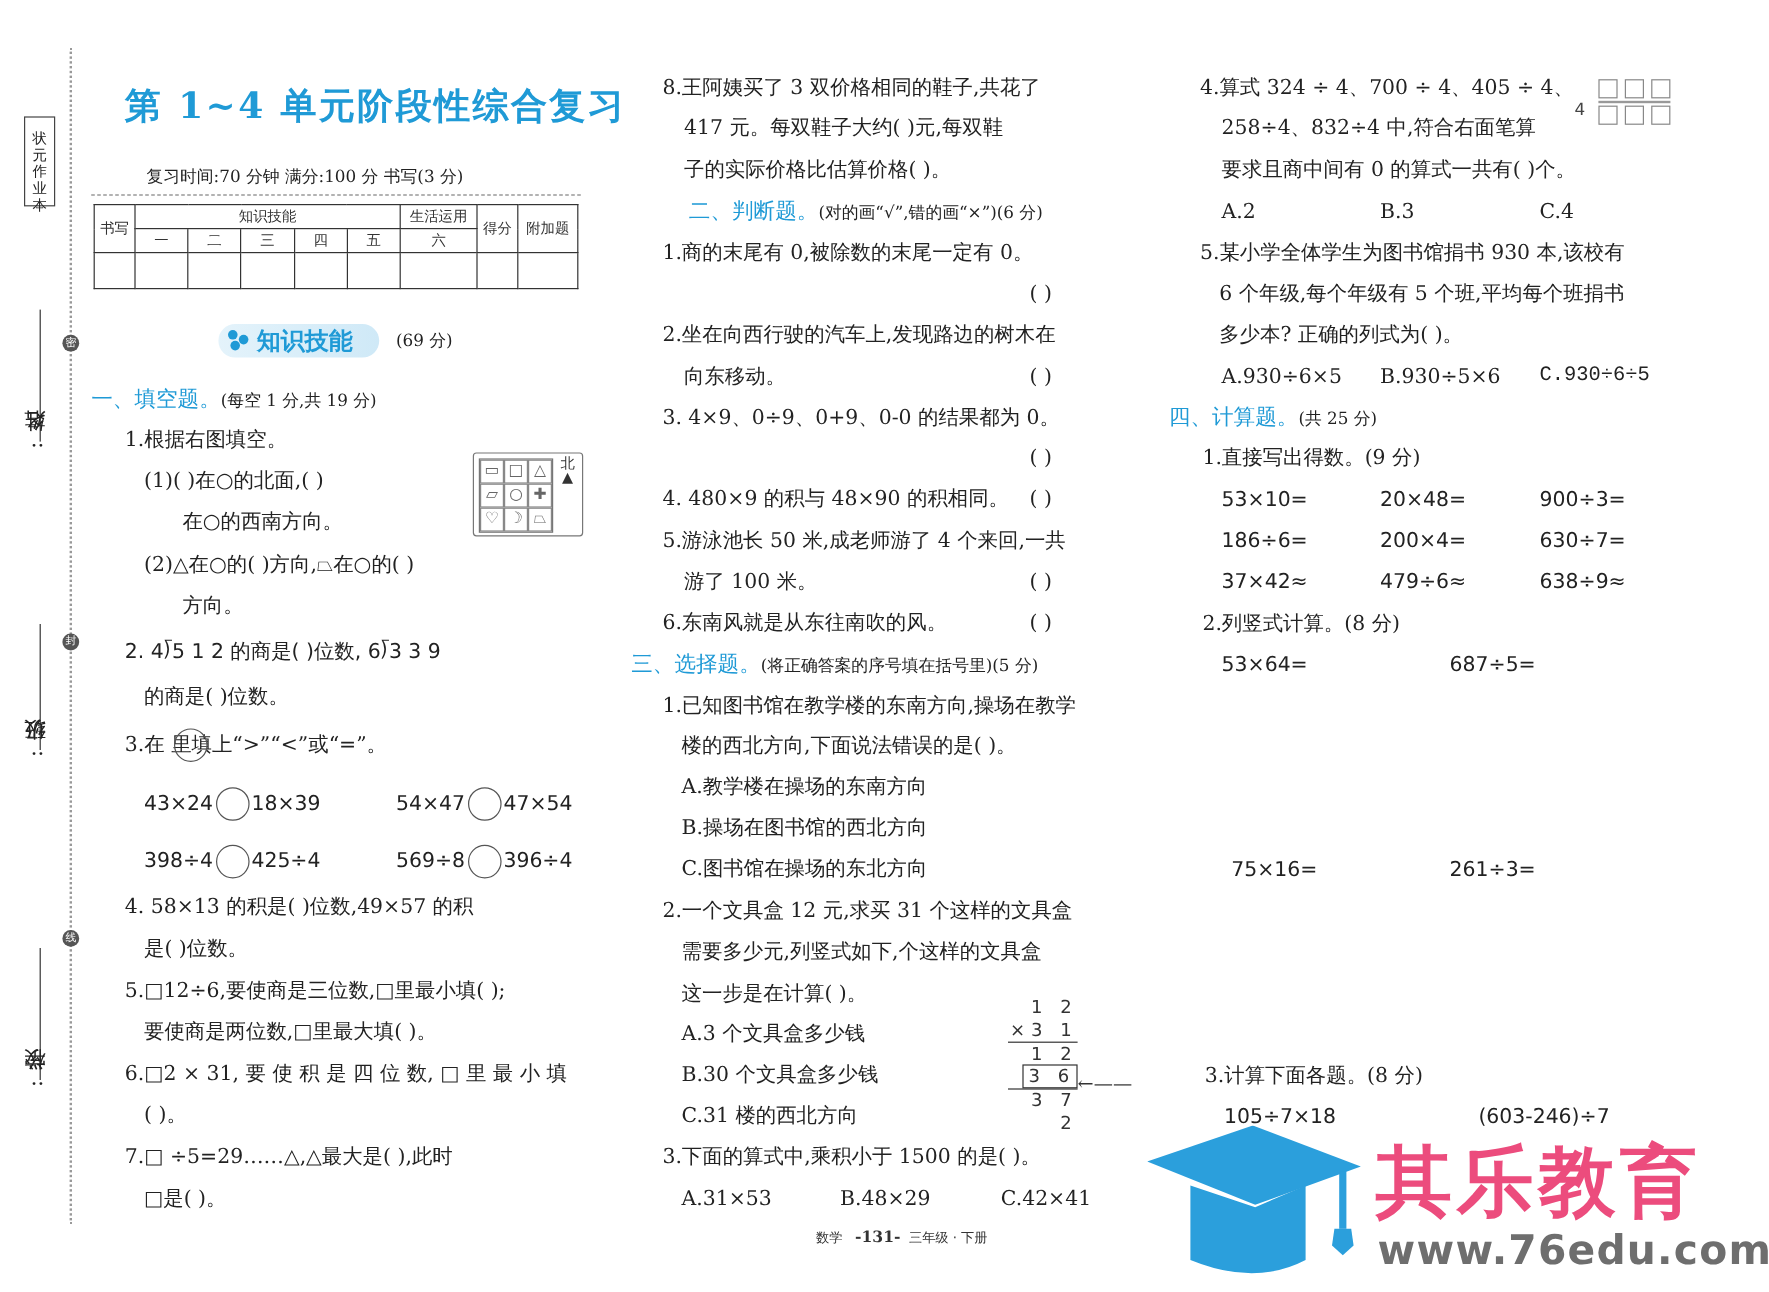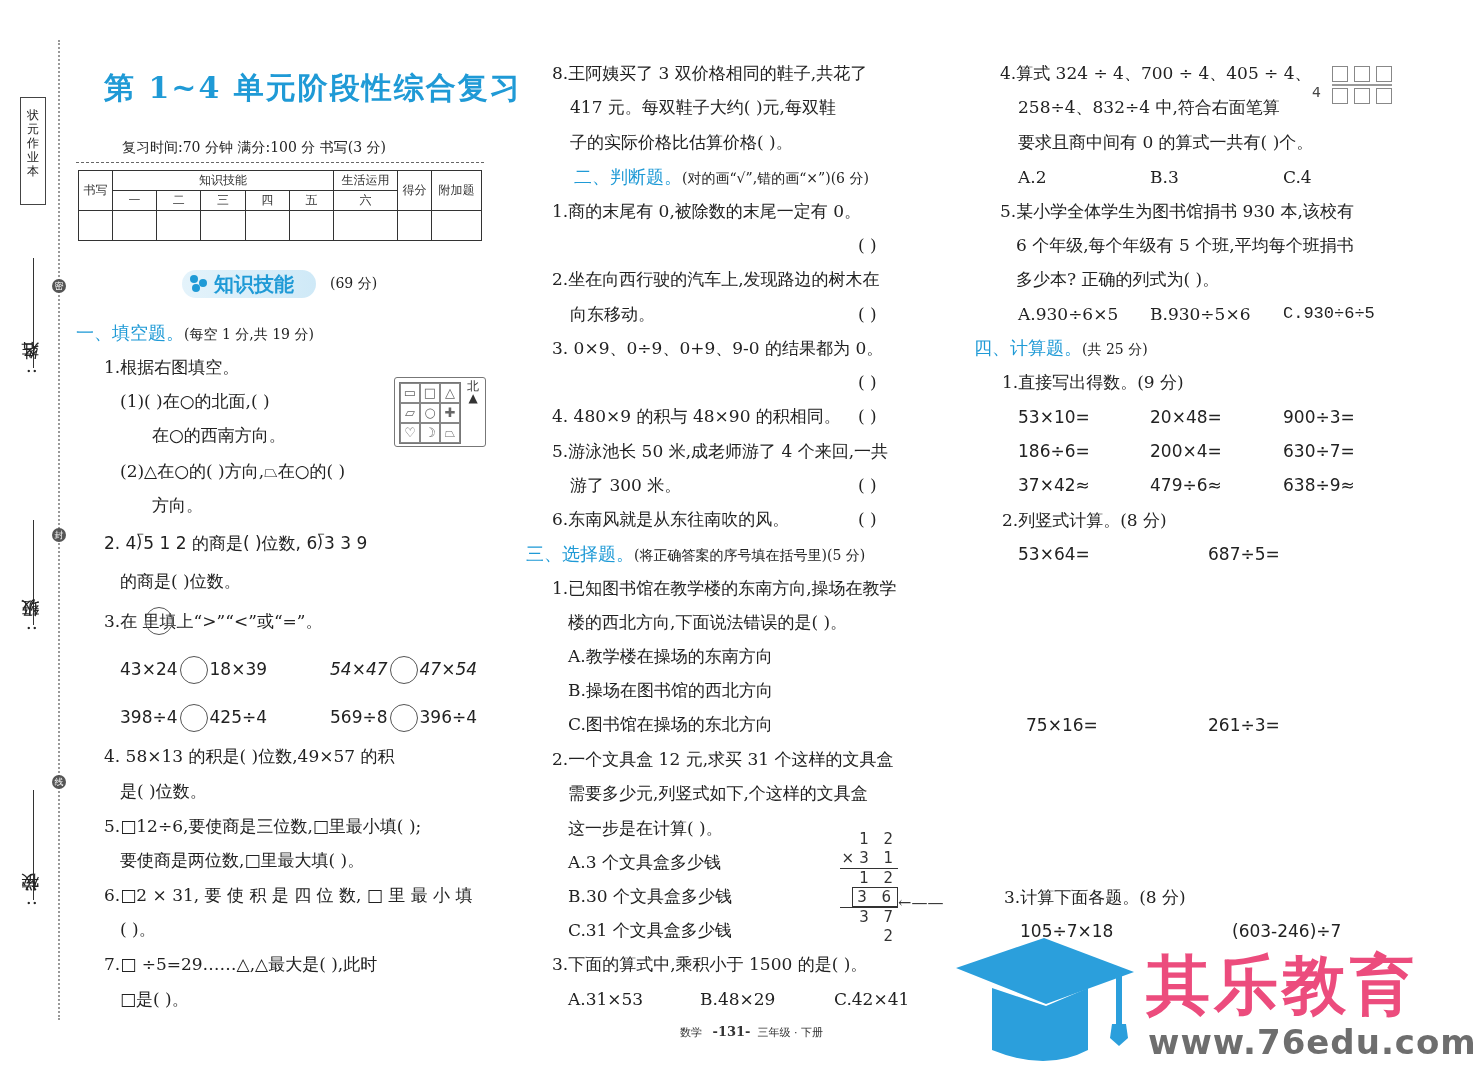--- a/index.html
+++ b/index.html
@@ -8,21 +8,21 @@
     font-family: "DejaVu Serif", "Liberation Serif", serif; color: #222;
   }
   .abs { position: absolute; }
   .line { position: absolute; font-size: 17px; line-height: 22px; white-space: nowrap; color: #222; }
   .sans { font-family: "DejaVu Sans", "Liberation Sans", sans-serif; }
   .blue { color: #1f9ad6; }
   .small { font-size: 14px; }
 
   
   .dotted-margin { left: 58px; top: 40px; height: 980px; border-left: 2px dotted #999; }
-  .brand-box { left: 20px; top: 97px; width: 26px; height: 108px; border: 1px solid #444;
+  .brand-box { left: 20px; top: 97px; width: 26px; height: 75px; border: 1px solid #444;
     font-size: 12px; line-height: 14px; text-align: center; padding-top: 10px; writing-mode: horizontal-tb; }
   .seal { width: 14px; height: 14px; border-radius: 50%; background: #555; color: #fff; font-size: 9px;
     line-height: 14px; text-align: center; left: 52px; }
   .vfield { left: 18px; font-size: 18px; writing-mode: vertical-rl; transform: rotate(180deg); color: #222; }
   .vrule { left: 33px; width: 1px; background: #333; }
 
   
   .title { left: 104px; top: 68px; font-size: 30px; font-weight: bold; color: #1f9ad6; letter-spacing: 2px; }
   .meta { left: 122px; top: 139px; font-size: 14px; }
   .meta-rule { left: 76px; top: 162px; width: 408px; border-top: 1px dashed #666; }
@@ -142,21 +142,21 @@
   <div class="north"><span>北</span><br>▲</div>
 </div>
 
 <div class="line sans" style="left:104px;top:532px;">2. 4⟌5 1 2 的商是(          )位数, 6⟌3 3 9</div>
 <div class="line" style="left:120px;top:570px;">的商是(          )位数。</div>
 
 <div class="line" style="left:104px;top:610px;">3.在   里填上“&gt;”“&lt;”或“=”。</div>
 <div class="abs circle-slot" style="left:143px;top:607px;"></div>
 
 <div class="line sans" style="left:120px;top:656px;"><span>43×24</span><span class="circle-slot"></span><span>18×39</span></div>
-<div class="line sans" style="left:330px;top:656px;font-style:italic;"><span>54×47</span><span class="circle-slot"></span><span>47×54</span></div>
+<div class="line sans" style="left:330px;top:656px;"><span>54×47</span><span class="circle-slot"></span><span>47×54</span></div>
 <div class="line sans" style="left:120px;top:704px;"><span>398÷4</span><span class="circle-slot"></span><span>425÷4</span></div>
 <div class="line sans" style="left:330px;top:704px;"><span>569÷8</span><span class="circle-slot"></span><span>396÷4</span></div>
 
 <div class="line" style="left:104px;top:745px;">4. 58×13 的积是(          )位数,49×57 的积</div>
 <div class="line" style="left:120px;top:780px;">是(          )位数。</div>
 <div class="line" style="left:104px;top:815px;">5.□12÷6,要使商是三位数,□里最小填(          );</div>
 <div class="line" style="left:120px;top:849px;">要使商是两位数,□里最大填(          )。</div>
 <div class="line" style="left:104px;top:884px;">6.□2 × 31, 要 使 积 是 四 位 数, □ 里 最 小 填</div>
 <div class="line" style="left:120px;top:918px;">(          )。</div>
 <div class="line" style="left:104px;top:953px;">7.□ ÷5=29……△,△最大是(          ),此时</div>
@@ -167,45 +167,45 @@
 <div class="line" style="left:570px;top:131px;">子的实际价格比估算价格(          )。</div>
 
 <div class="line" style="left:526px;top:166px;margin-left:48px;">
   <span class="blue sans" style="font-size:18px;">二、判断题。</span><span class="small">(对的画“√”,错的画“×”)(6 分)</span>
 </div>
 <div class="line" style="left:552px;top:200px;">1.商的末尾有 0,被除数的末尾一定有 0。</div>
 <div class="line" style="left:858px;top:234px;">(          )</div>
 <div class="line" style="left:552px;top:268px;">2.坐在向西行驶的汽车上,发现路边的树木在</div>
 <div class="line" style="left:570px;top:303px;">向东移动。</div>
 <div class="line" style="left:858px;top:303px;">(          )</div>
-<div class="line" style="left:552px;top:337px;">3. 0×9、0÷9、0+9、9-0 的结果都为 0。</div>
+<div class="line" style="left:552px;top:337px;">3. 4×9、0÷9、0+9、0-0 的结果都为 0。</div>
 <div class="line" style="left:858px;top:371px;">(          )</div>
 <div class="line" style="left:552px;top:405px;text-align:right;">4. 480×9 的积与 48×90 的积相同。</div>
 <div class="line" style="left:858px;top:405px;">(          )</div>
 <div class="line" style="left:552px;top:440px;">5.游泳池长 50 米,成老师游了 4 个来回,一共</div>
-<div class="line" style="left:570px;top:474px;">游了 300 米。</div>
+<div class="line" style="left:570px;top:474px;">游了 100 米。</div>
 <div class="line" style="left:858px;top:474px;">(          )</div>
 <div class="line" style="left:552px;top:508px;">6.东南风就是从东往南吹的风。</div>
 <div class="line" style="left:858px;top:508px;">(          )</div>
 
 <div class="line" style="left:526px;top:543px;">
   <span class="blue sans" style="font-size:18px;">三、选择题。</span><span class="small">(将正确答案的序号填在括号里)(5 分)</span>
 </div>
 <div class="line" style="left:552px;top:577px;">1.已知图书馆在教学楼的东南方向,操场在教学</div>
 <div class="line" style="left:568px;top:611px;">楼的西北方向,下面说法错误的是(          )。</div>
 <div class="line" style="left:568px;top:645px;">A.教学楼在操场的东南方向</div>
 <div class="line" style="left:568px;top:679px;">B.操场在图书馆的西北方向</div>
 <div class="line" style="left:568px;top:713px;">C.图书馆在操场的东北方向</div>
 
 <div class="line" style="left:552px;top:748px;">2.一个文具盒 12 元,求买 31 个这样的文具盒</div>
 <div class="line" style="left:568px;top:782px;">需要多少元,列竖式如下,个这样的文具盒</div>
 <div class="line" style="left:568px;top:817px;">这一步是在计算(          )。</div>
 <div class="line" style="left:568px;top:851px;">A.3 个文具盒多少钱</div>
 <div class="line" style="left:568px;top:885px;">B.30 个文具盒多少钱</div>
-<div class="line" style="left:568px;top:919px;">C.31 个文具盒多少钱</div>
+<div class="line" style="left:568px;top:919px;">C.31 楼的西北方向</div>
 
 <div class="abs vert">
   <div>1 2</div>
   <div style="border-bottom:1px solid #333;">×3 1</div>
   <div>1 2</div>
   <div style="border-bottom:1px solid #333;"><span style="border:1px solid #333;padding:0 1px 0 4px;margin-left:12px;">3 6</span></div>
   <div>3 7 2</div>
 </div>
 <div class="abs" style="left:898px;top:893px;font-size:16px;color:#333;">←——</div>
 

